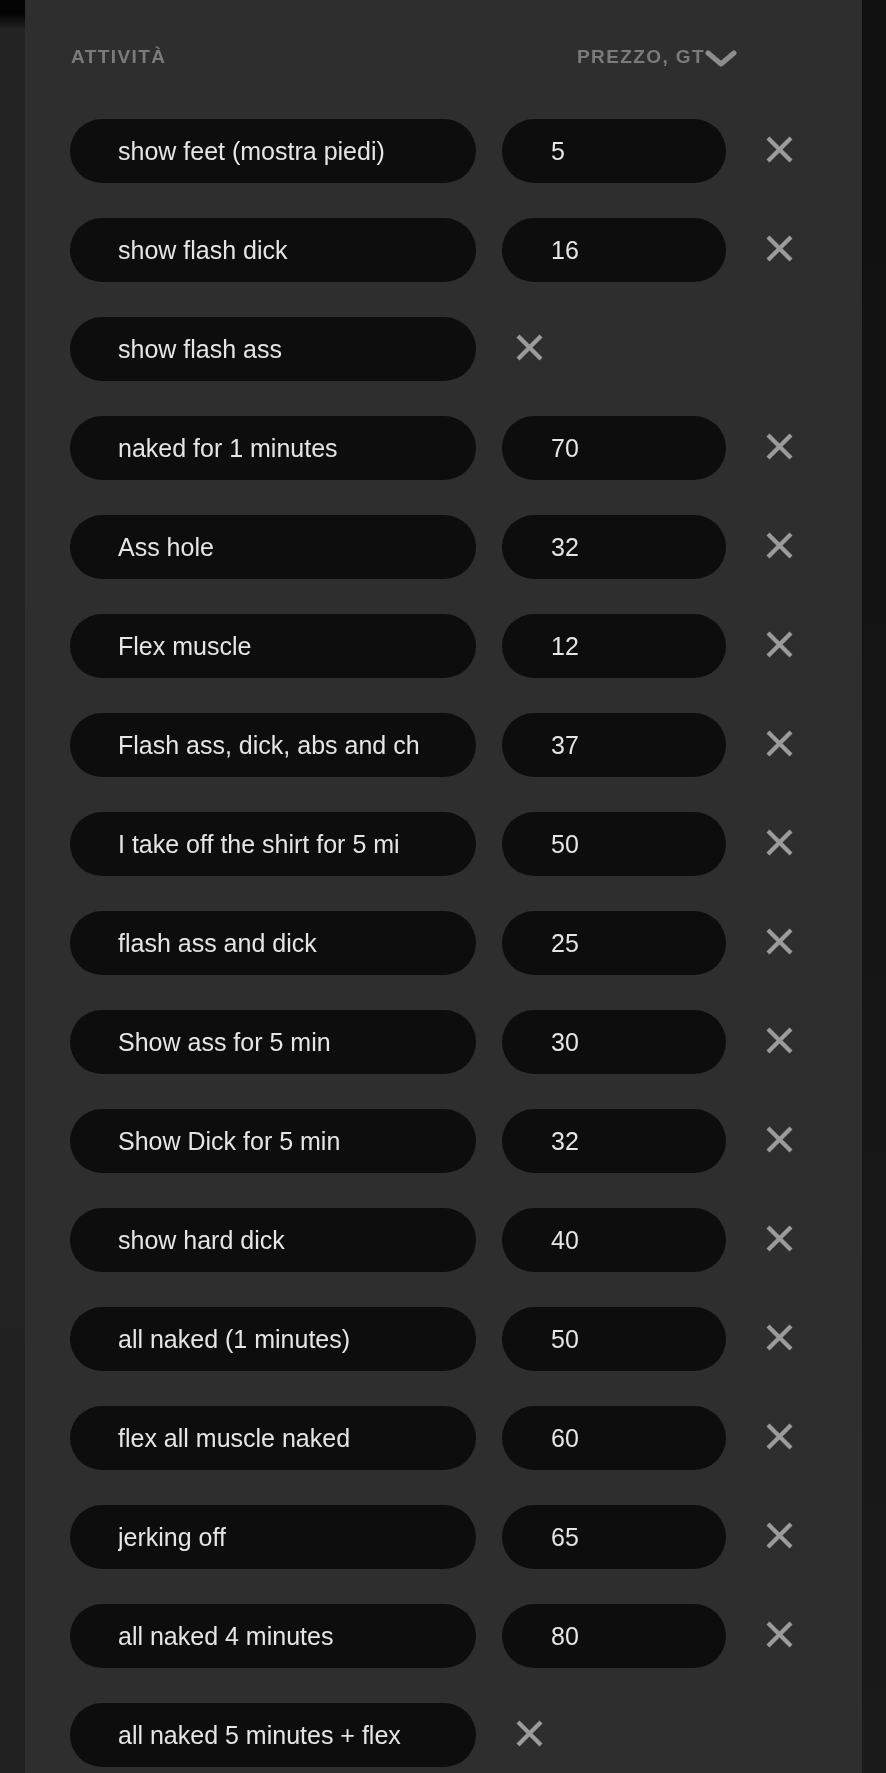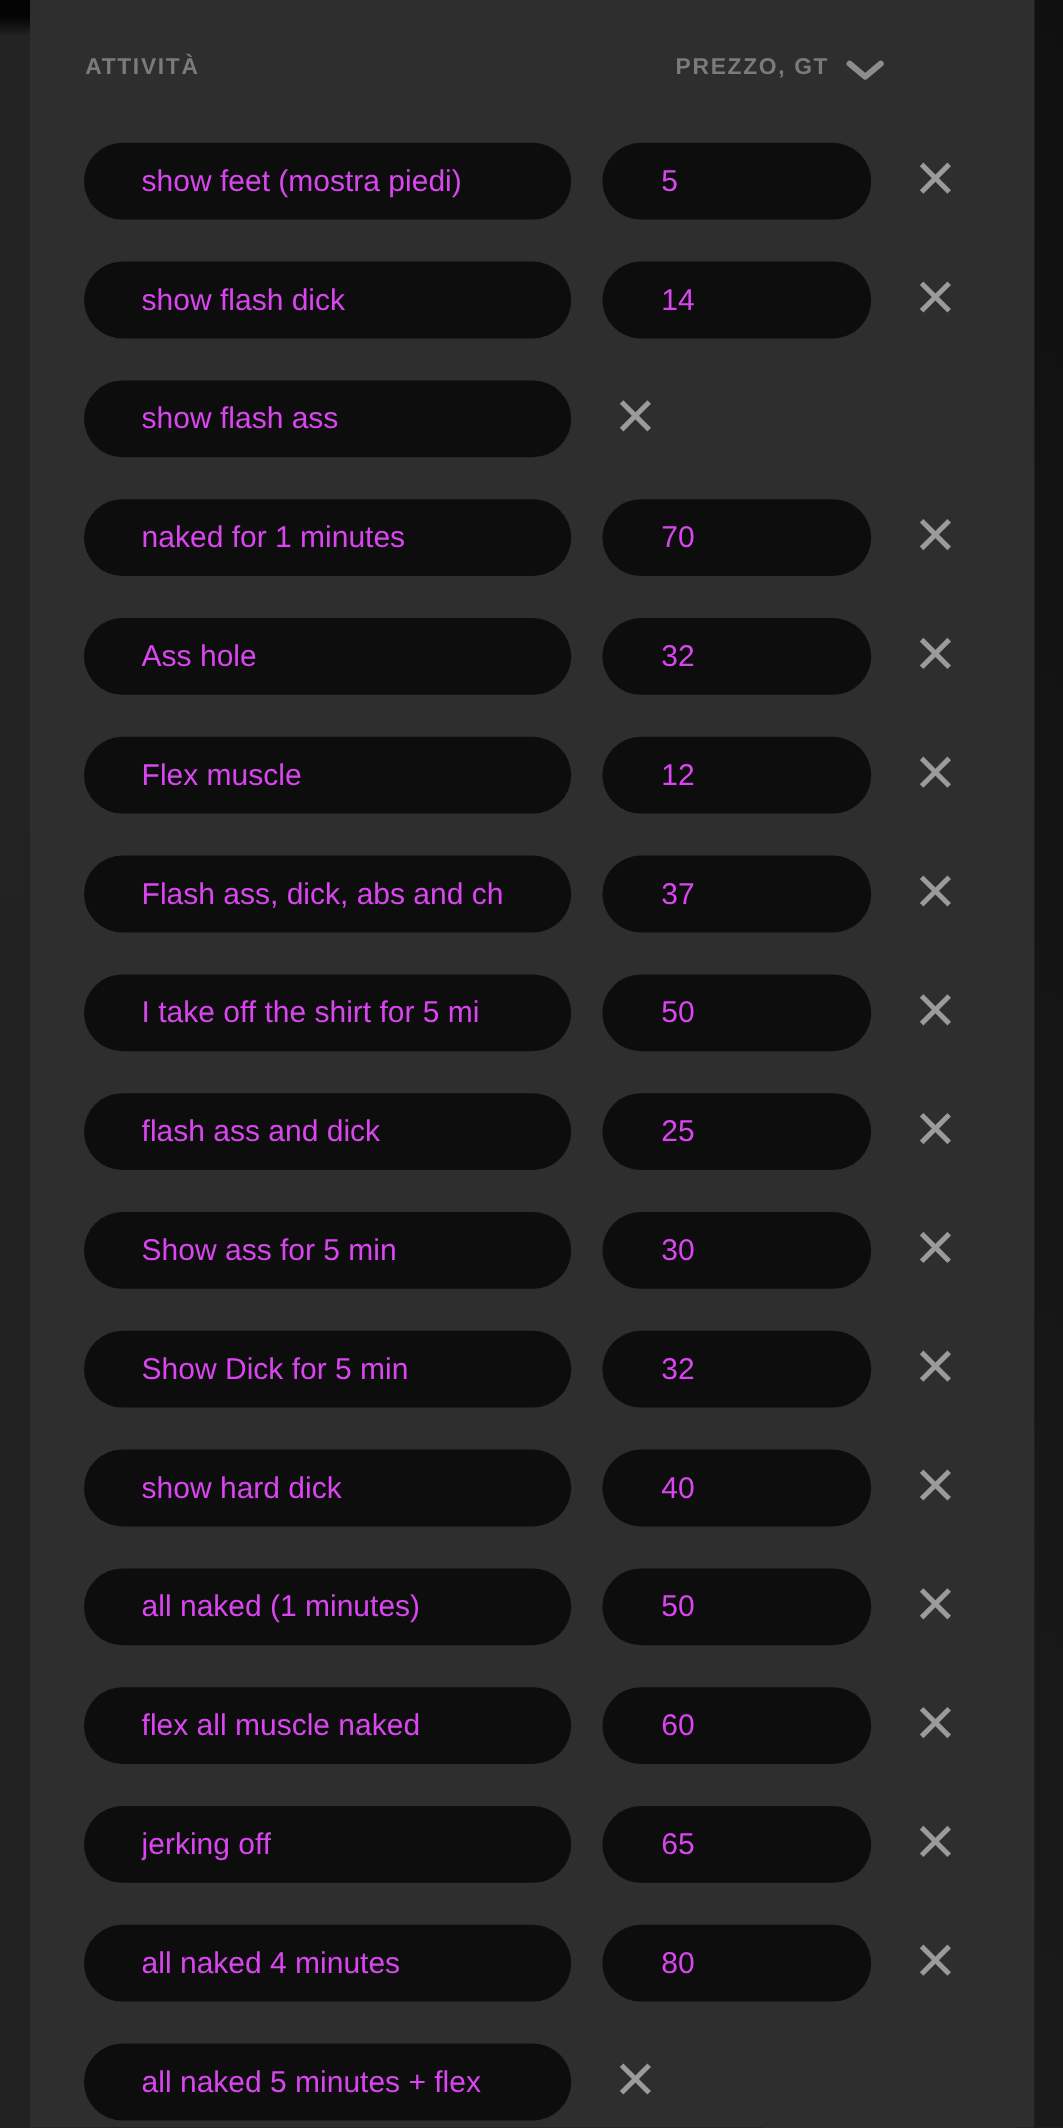--- a/index.html
+++ b/index.html
@@ -29,21 +29,21 @@
     box-sizing: border-box;
   }
   .header-label {
     color: #7b7b7b;
     font-size: 19px;
     font-weight: 600;
     letter-spacing: 1.4px;
     text-transform: uppercase;
   }
   .header-spacer { flex: 1; }
-  .sort-group { display: flex; align-items: center; gap: 14px; cursor: pointer; }
+  .sort-group { display: flex; align-items: center; gap: 0; cursor: pointer; }
   .chevron { display: block; margin-top: 3px; }
   .rows { position: absolute; top: 119px; left: 0; right: 0; }
   .row {
     height: 64px;
     margin: 0 0 35px 0;
     display: flex;
     align-items: center;
   }
   .pill {
     background: #0d0d0d;
@@ -58,21 +58,21 @@
     margin-left: 45px;
     width: 406px;
     padding: 0 24px 0 48px;
   }
   .pill-price {
     margin-left: 26px;
     width: 224px;
     padding: 0 16px 0 49px;
   }
   .pill-text {
-    color: #d946ef;
+    color: #e5e5e5;
     font-size: 25px;
     font-weight: 500;
     white-space: nowrap;
     overflow: hidden;
   }
   .delete-btn {
     margin-left: 37px;
     width: 32px; height: 32px;
     display: flex; align-items: center; justify-content: center;
     cursor: pointer;
@@ -116,21 +116,21 @@
           </svg>
         </span>
       </div>
     </div>
 
     <div class="row">
       <div class="pill pill-activity">
         <span class="pill-text activity-text">show flash dick</span>
       </div>
       <div class="pill pill-price">
-        <span class="pill-text price-text">14</span>
+        <span class="pill-text price-text">16</span>
       </div>
       <div class="delete-btn">
         <span>
           <svg width="31" height="31" viewBox="0 0 31 31">
             <line x1="4" y1="4" x2="27" y2="27" stroke="#9b9b9b" stroke-width="4.2"></line>
             <line x1="27" y1="4" x2="4" y2="27" stroke="#9b9b9b" stroke-width="4.2"></line>
           </svg>
         </span>
       </div>
     </div>

